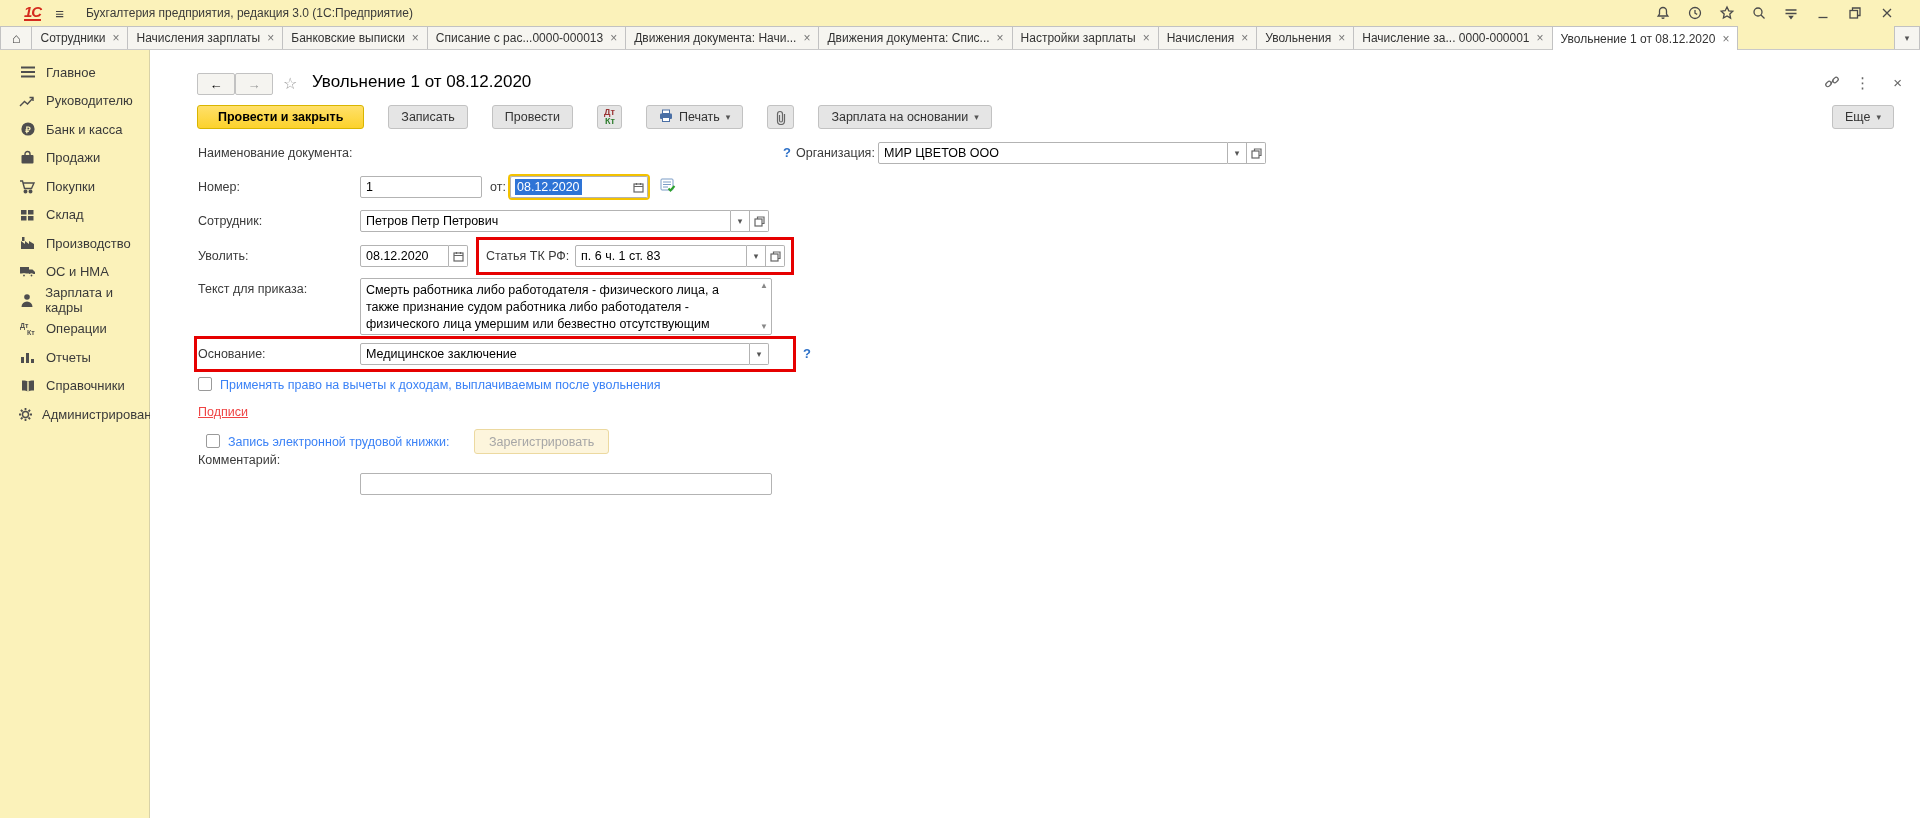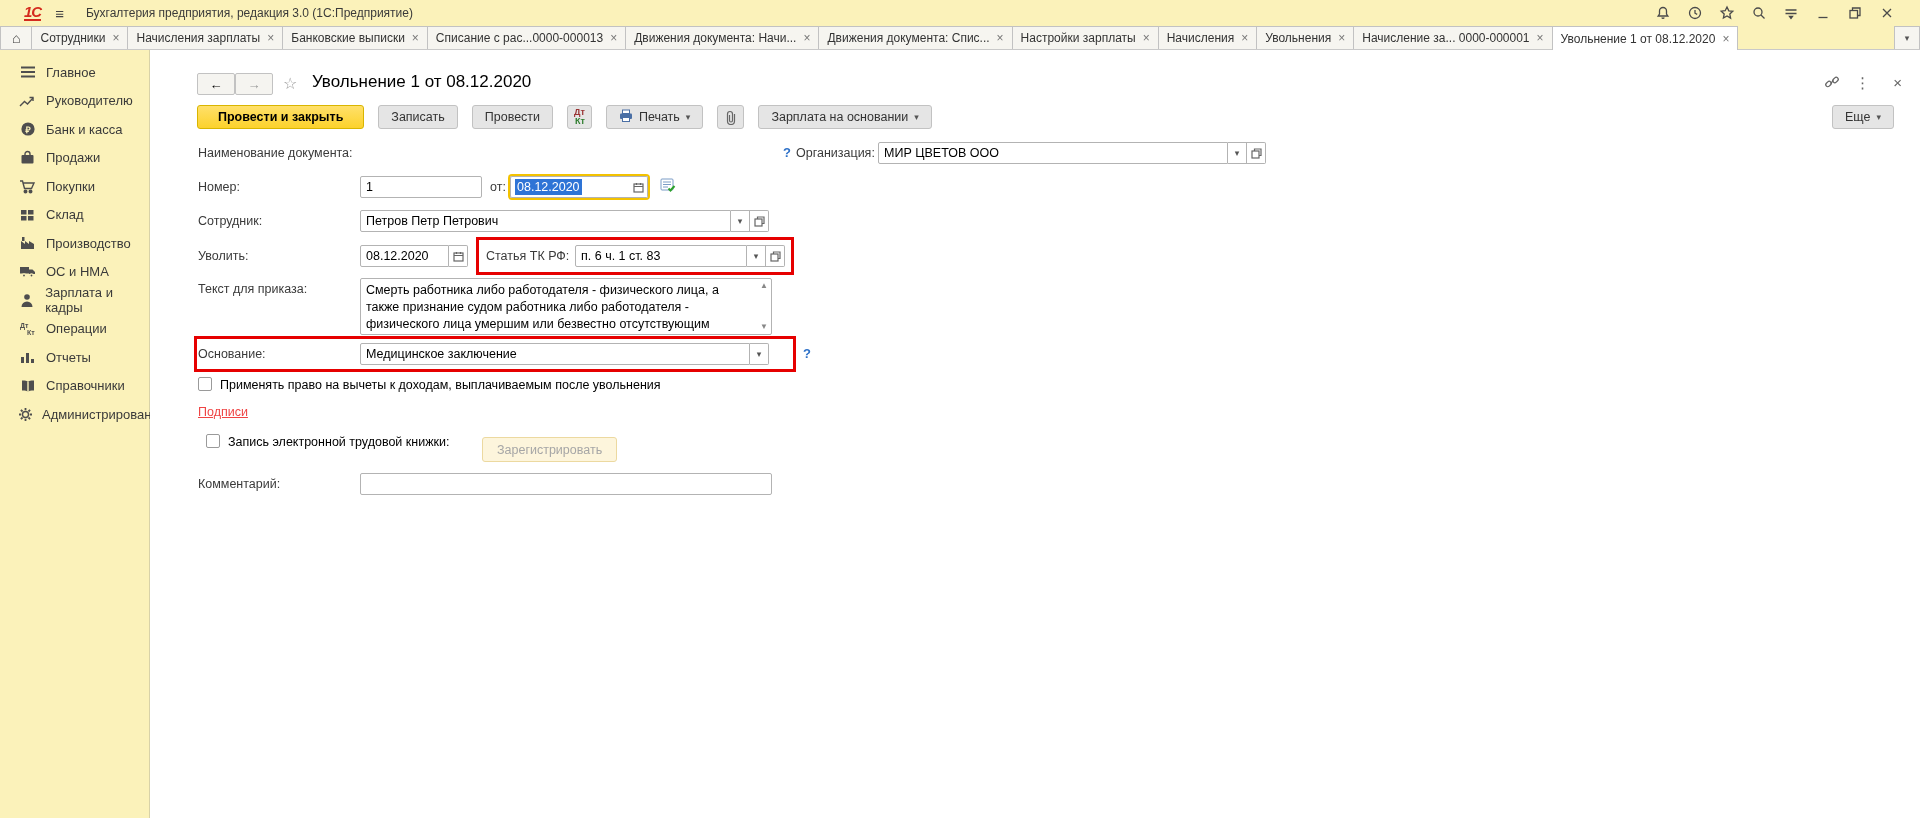--- a/index.html
+++ b/index.html
@@ -33,21 +33,21 @@
   .main { position:relative; flex:1; background:#fff; }
 
   
   .navbtn { position:absolute; width:38px; height:22px; background:#f5f4f0; border:1px solid #c2c2c2; border-radius:2px; font-size:13px; display:flex; align-items:center; justify-content:center; cursor:pointer; }
   .doc-star { position:absolute; left:133px; top:24px; font-size:16px; color:#9a9a9a; cursor:pointer; }
   .doc-title { position:absolute; left:162px; top:22px; font-size:17px; color:#000; }
   .hdr-ic { position:absolute; top:24px; color:#666; cursor:pointer; font-size:13px; }
   .hdr-ic svg { stroke:#666; fill:none; stroke-width:1.3; }
 
   
-  .toolbar { position:absolute; left:47px; top:55px; display:flex; align-items:center; gap:14px; }
+  .toolbar { position:absolute; left:47px; top:55px; display:flex; align-items:center; gap:24px; }
   .btn { height:24px; background:#e5e5e5; border:1px solid #c2c2c2; border-radius:3px; font-size:12.5px; color:#333; display:flex; align-items:center; padding:0 12px; gap:6px; cursor:pointer; white-space:nowrap; }
   .btn.primary { background:linear-gradient(#ffe06a,#fcd22c); border-color:#d9b500; font-weight:bold; color:#000; padding:0 20px; }
   .btn .caret { font-size:9px; color:#555; }
   .btn.iconbtn { padding:0 6px; }
   .dtkt { font-size:9px; font-weight:bold; line-height:1; padding:0 5px; }
   .dtkt .dt { color:#993333; display:block; text-align:left; }
   .dtkt .kt { color:#2d7d2d; display:block; text-align:right; }
   .more-btn { position:absolute; right:26px; top:55px; }
 
   
@@ -60,21 +60,21 @@
   .fbtn svg { stroke:#666; fill:none; stroke-width:1.2; }
   .qmark { position:absolute; color:#2e71c8; font-size:13px; font-weight:bold; cursor:pointer; }
   .datewrap { box-shadow:0 0 0 2px #f3c200; border-radius:2px; }
   .sel-date { display:flex; align-items:center; border:1px solid #b3b3b3; border-right:none; border-radius:2px 0 0 2px; padding:0 4px; flex:1; }
   .sel-date span { background:#2e74d6; color:#fff; font-size:12.5px; padding:1px 2px; }
   .textareawrap { position:absolute; }
   .textareawrap textarea { width:100%; height:100%; border:1px solid #b3b3b3; border-radius:2px; resize:none; font-family:"Liberation Sans",sans-serif; font-size:12.5px; line-height:1.35; padding:3px 18px 3px 5px; color:#000; outline:none; overflow:hidden; }
   .scr { position:absolute; right:4px; font-size:8px; color:#888; cursor:pointer; }
   .redbox { position:absolute; border:3px solid #e60000; pointer-events:none; }
   .chk { position:absolute; width:14px; height:14px; border:1px solid #9a9a9a; border-radius:2px; background:#fff; cursor:pointer; }
-  .chklabel { position:absolute; font-size:12.5px; color:#000000; cursor:default; }
+  .chklabel { position:absolute; font-size:12.5px; color:#3b82f6; cursor:default; }
   .glink { position:absolute; font-size:12.5px; color:#ef4444; text-decoration:underline; cursor:pointer; }
   .disbtn { position:absolute; height:25px; background:#fdf5dc; border:1px solid #ecd9a0; border-radius:3px; color:#a6a6a6; font-size:12.5px; display:flex; align-items:center; justify-content:center; padding:0 14px; }
   .green-ic { position:absolute; cursor:pointer; }
 </style>
 </head>
 <body>
 
 <div class="titlebar">
   <span class="logo1c">1С</span>
   <span class="burger">≡</span>
@@ -455,21 +455,21 @@
     <div class="redbox" style="left:44px;top:286px;width:602px;height:36px;"></div>
     <div class="qmark" style="left:653px;top:296px;">?</div>
 
     <div class="chk" style="left:48px;top:327px;"></div>
     <div class="chklabel" style="left:70px;top:328px;">Применять право на вычеты к доходам, выплачиваемым после увольнения</div>
 
     <div class="glink" style="left:48px;top:355px;">Подписи</div>
 
     <div class="chk" style="left:56px;top:384px;"></div>
     <div class="chklabel" style="left:78px;top:385px;">Запись электронной трудовой книжки:</div>
-    <div class="disbtn" style="left:332px;top:379px;margin-top:8px;">Зарегистрировать</div>
-
-    <div class="flabel" style="left:48px;top:427px;">Комментарий:</div>
+    <div class="disbtn" style="left:324px;top:379px;">Зарегистрировать</div>
+
+    <div class="flabel" style="left:48px;top:403px;">Комментарий:</div>
     <div class="fieldwrap" style="left:210px;top:423px;width:412px;">
       <input class="solo" value="" style="">
     </div>
 
   </div>
 </div>
 
 </body></html>

